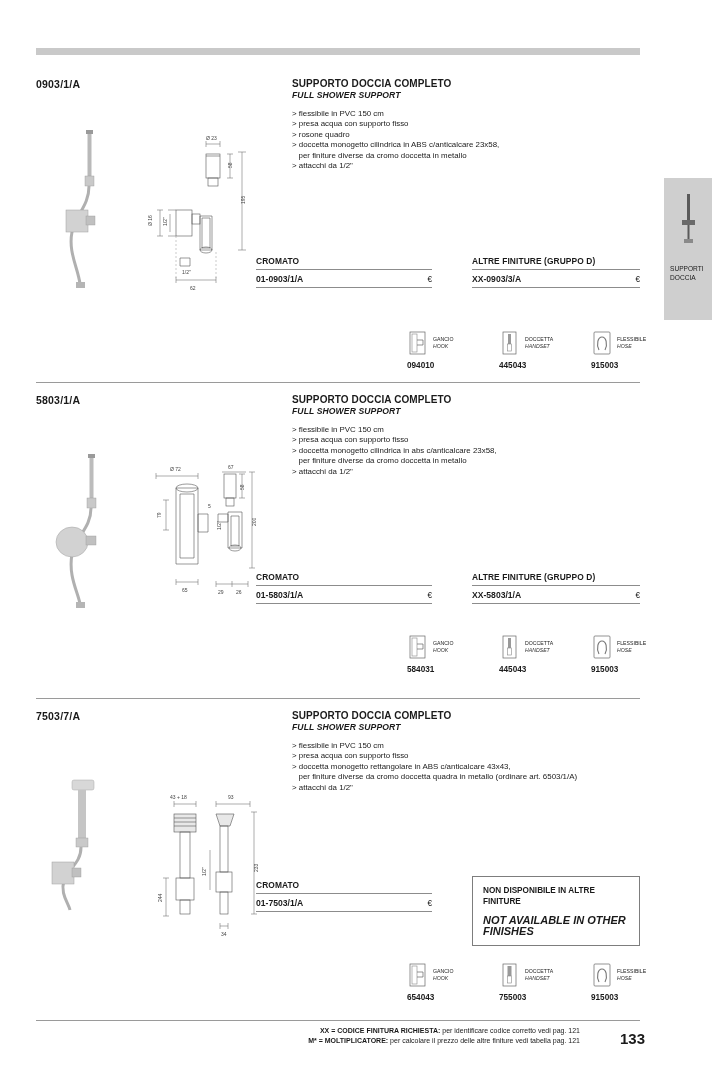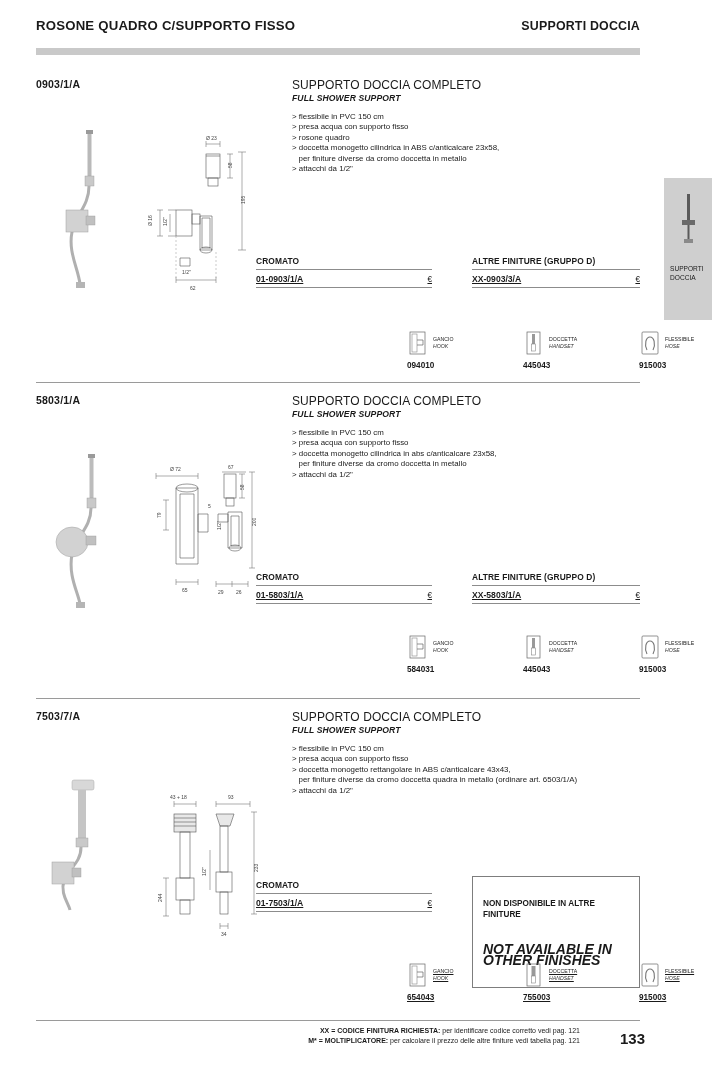--- a/index.html
+++ b/index.html
@@ -88,22 +88,22 @@
     position: absolute;
     left: 36px;
     width: 604px;
     height: 1px;
     background: #9a9a9a;
   }
 
   
   .desc { position: absolute; left: 256px; top: 0; width: 360px; }
   .desc .title {
-    font-size: 12px;
-    font-weight: normal;
+    font-size: 10px;
+    font-weight: bold;
     letter-spacing: 0.1px;
   }
   .desc .subtitle {
     font-size: 8.6px;
     font-weight: bold;
     font-style: italic;
     letter-spacing: 0.1px;
     margin-top: 1px;
   }
   .desc .bullets {
@@ -124,37 +124,36 @@
   .price-col .pc-line {
     margin-top: 3px;
     height: 1px;
     background: #8c8c8c;
   }
   .price-col .pc-body {
     margin-top: 4px;
     display: flex;
     justify-content: space-between;
     align-items: baseline;
-    text-decoration: underline;
   }
   .price-col .pc-code {
     font-size: 8.6px;
     font-weight: bold;
   }
   .price-col .pc-eur {
     font-size: 8.2px;
   }
   .price-col .pc-rule {
     margin-top: 3px;
     height: 1px;
     background: #8c8c8c;
   }
 
   
-  .acc-row { position: absolute; display: flex; gap: 54px; }
+  .acc-row { position: absolute; display: flex; gap: 30px; }
   .acc {
     width: 62px;
     text-align: center;
     position: relative;
   }
   .acc .acc-top {
     display: flex;
     align-items: center;
     justify-content: flex-start;
     height: 30px;
@@ -176,31 +175,31 @@
     font-size: 8.2px;
     font-weight: bold;
     text-align: left;
     padding-left: 1px;
   }
 
   
   .na-box {
     position: absolute;
     border: 1px solid #7d7d7d;
-    padding: 21px 10px;
+    padding: 8px 10px;
     width: 168px;
   }
   .na-box .na-l1 {
     font-size: 8.2px;
     font-weight: bold;
     line-height: 11px;
   }
   .na-box .na-l2 {
-    margin-top: 24px;
-    font-size: 14px;
+    margin-top: 8px;
+    font-size: 11px;
     font-weight: bold;
     font-style: italic;
     line-height: 11px;
   }
 
   
   .photo, .draw {
     position: absolute;
   }
   .dim-txt { font-size: 5px; fill: #444; font-family: "Liberation Sans", sans-serif; }
@@ -230,24 +229,20 @@
     top: 1030px;
     font-size: 15px;
     font-weight: bold;
   }
 </style>
 </head>
 <body>
 
 <div class="page">
 
-  <div class="header">
-    <div class="header-left">ROSONE QUADRO C/SUPPORTO FISSO</div>
-    <div class="header-right">SUPPORTI DOCCIA</div>
-  </div>
   <div class="header-rule"></div>
 
   <div class="side-tab">
     <svg class="tab-icon" viewBox="0 0 22 52">
       <rect x="9" y="0" width="3" height="26" fill="#5a5a5a"></rect>
       <rect x="4" y="26" width="13" height="5" fill="#6a6a6a"></rect>
       <rect x="9.5" y="31" width="2" height="14" fill="#5a5a5a"></rect>
       <rect x="6" y="45" width="9" height="4" fill="#8a8a8a"></rect>
     </svg>
     <div class="tab-label">
@@ -618,21 +613,21 @@
       </div>
       <div class="pc-rule"></div>
     </div>
   </div>
 
   <div class="na-box" style="left:472px; top:876px;">
     <div class="na-l1">NON DISPONIBILE IN ALTRE FINITURE</div>
     <div class="na-l2">NOT AVAILABLE IN OTHER FINISHES</div>
   </div>
 
-  <div class="acc-row" style="left:406px; top:960px;text-decoration:underline;">
+  <div class="acc-row" style="left:406px; top:960px;">
     <div class="acc">
       <div class="acc-top">
         <svg class="acc-icon" viewBox="0 0 24 26">
           <rect x="4" y="2" width="15" height="22" fill="none" stroke="#666" stroke-width="0.7"></rect>
           <rect x="6" y="4" width="5" height="18" fill="none" stroke="#888" stroke-width="0.6"></rect>
           <path d="M11 10 h6 v5 h-6" fill="none" stroke="#666" stroke-width="0.7"></path>
         </svg>
         <div class="acc-labels">
           <div class="acc-l1">GANCIO</div>
           <div class="acc-l2">HOOK</div>

